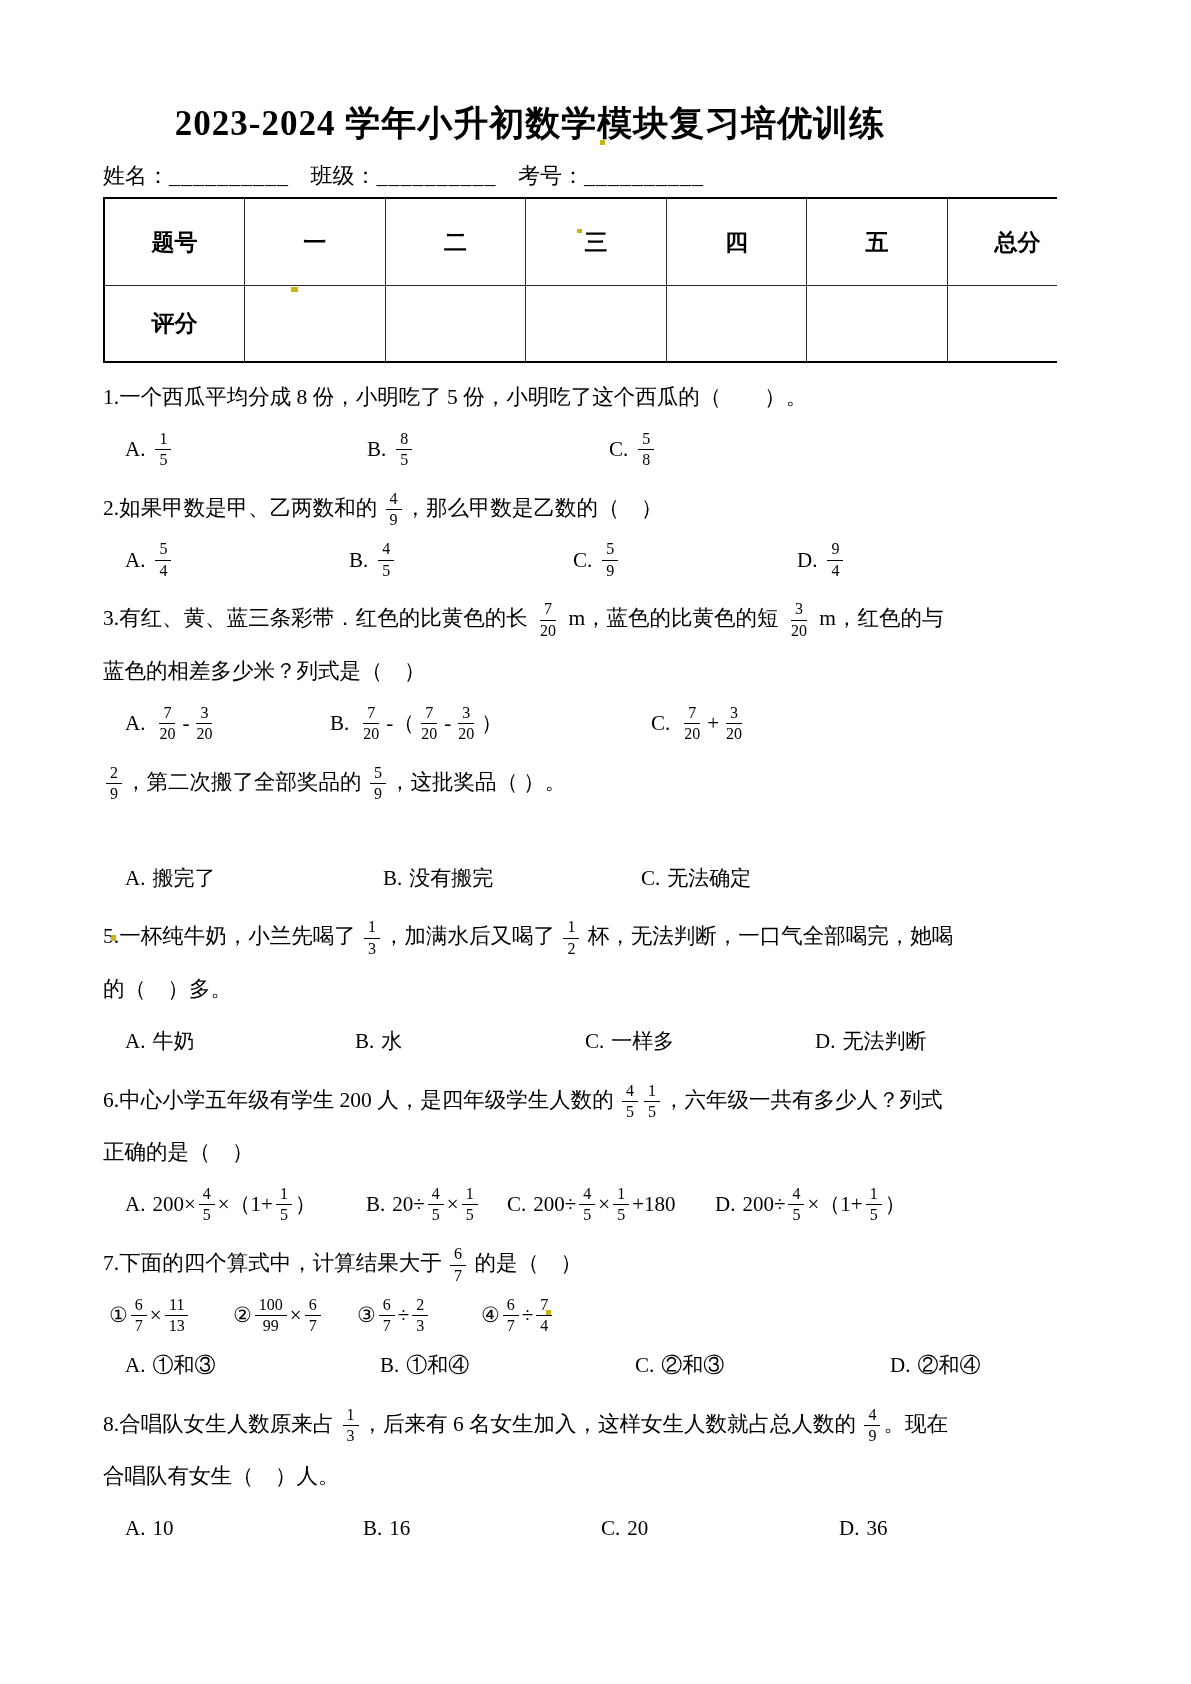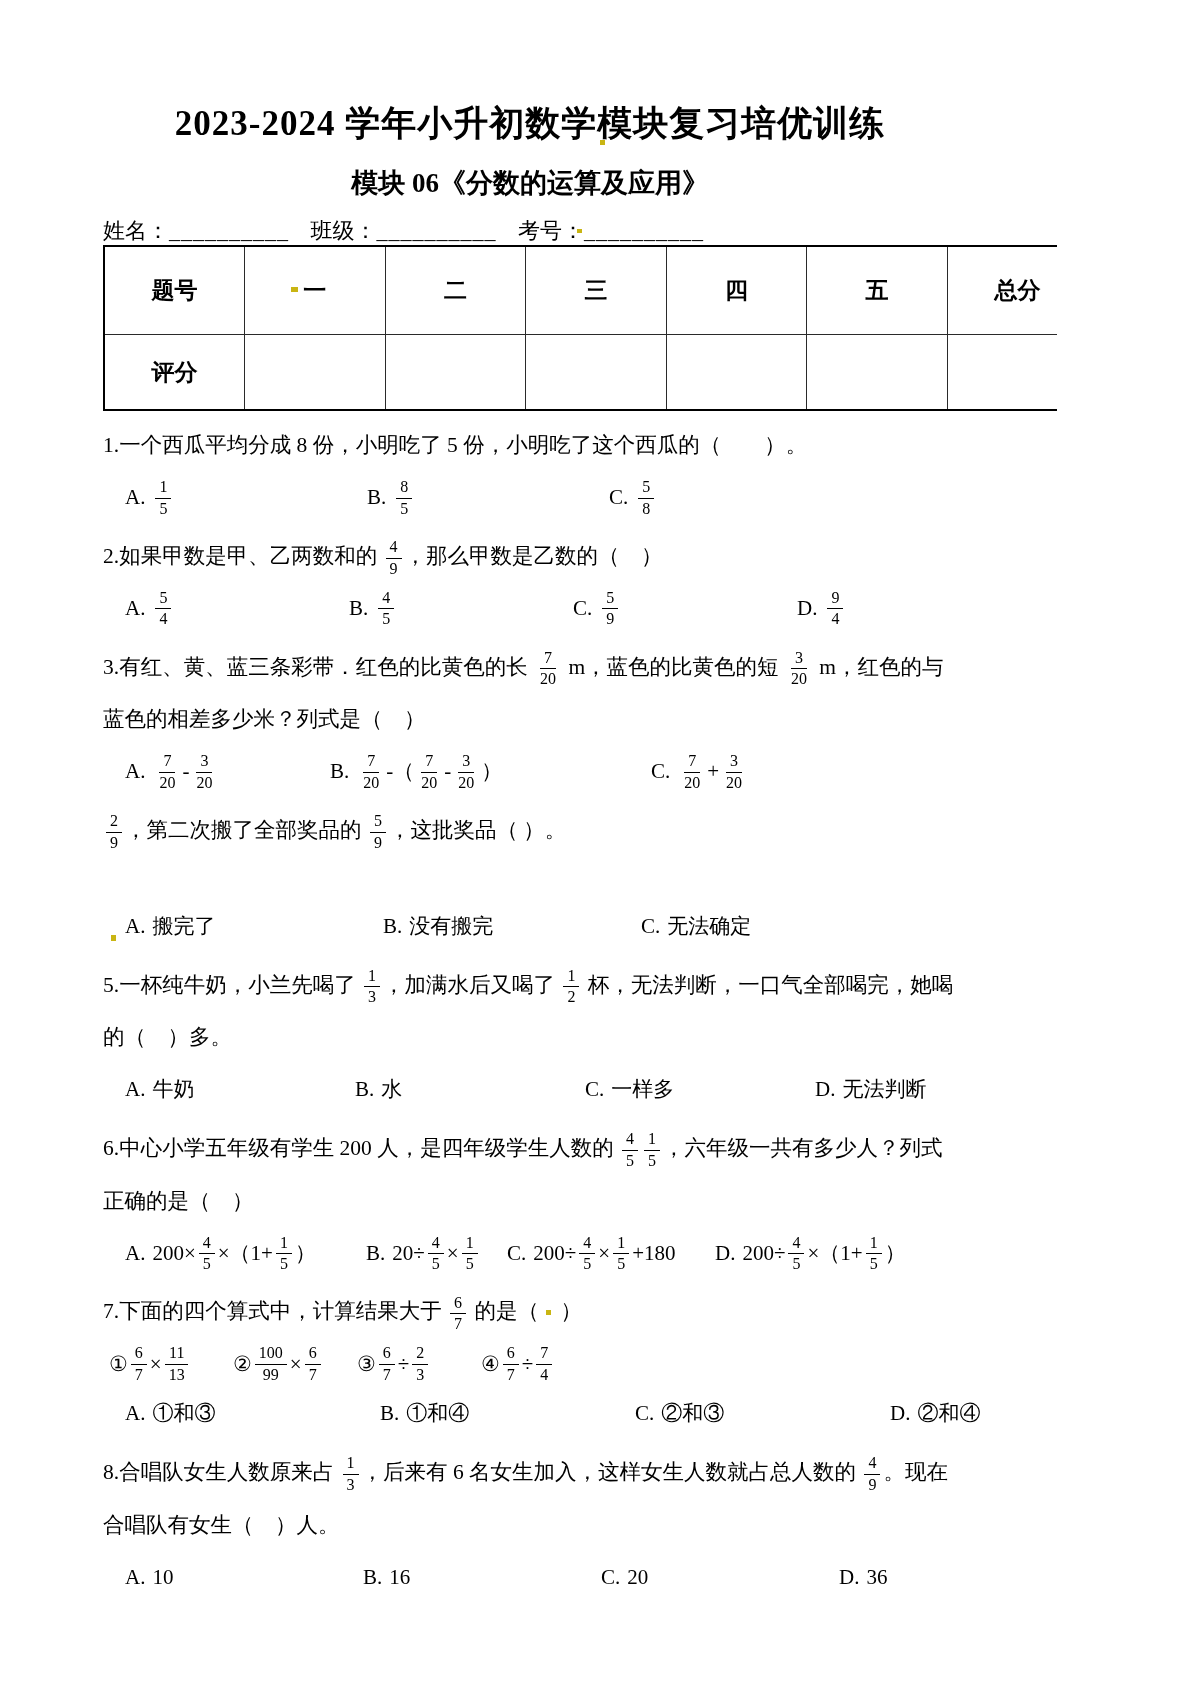--- a/index.html
+++ b/index.html
@@ -20,20 +20,21 @@
   .subtitle {
     margin:18px 0 0; text-align:center;
     font-size:27px; font-weight:bold; line-height:1.35;
   }
   .info-row { margin:14px 0 0; font-size:22px; line-height:1.35; white-space:nowrap; }
   .info-row .lbl { }
   .info-row .blank { letter-spacing:1px; }
   .info-row .grp { margin-right:16px; }
 
   table.score {
+    margin-top:6px;
     border-collapse:collapse;
     width:986px; table-layout:fixed;
     border:2px solid #000;
   }
   table.score td {
     border:1px solid #2a2a2a;
     text-align:center; vertical-align:middle;
     font-family:"DejaVu Sans","Liberation Sans",sans-serif;
     font-weight:bold; font-size:23px;
   }
@@ -95,21 +96,20 @@
   .dot-3 { left:291px; top:287px; width:7px; height:5px; }
   .dot-4 { left:111px; top:935px; width:5px; height:6px; }
   .dot-5 { left:546px; top:1310px; width:5px; height:5px; }
 </style>
 </head>
 <body>
 
 <div class="page">
 
   <h1 class="title">2023-2024 学年小升初数学模块复习培优训练</h1>
-  <h2 class="subtitle">模块 06《分数的运算及应用》</h2>
 
   <div class="info-row">
     <span class="grp"><span class="lbl">姓名：</span><span class="blank">__________</span></span>
     <span class="grp"><span class="lbl">班级：</span><span class="blank">__________</span></span>
     <span class="grp"><span class="lbl">考号：</span><span class="blank">__________</span></span>
   </div>
 
   <table class="score">
     <tbody>
       <tr class="score-head">

